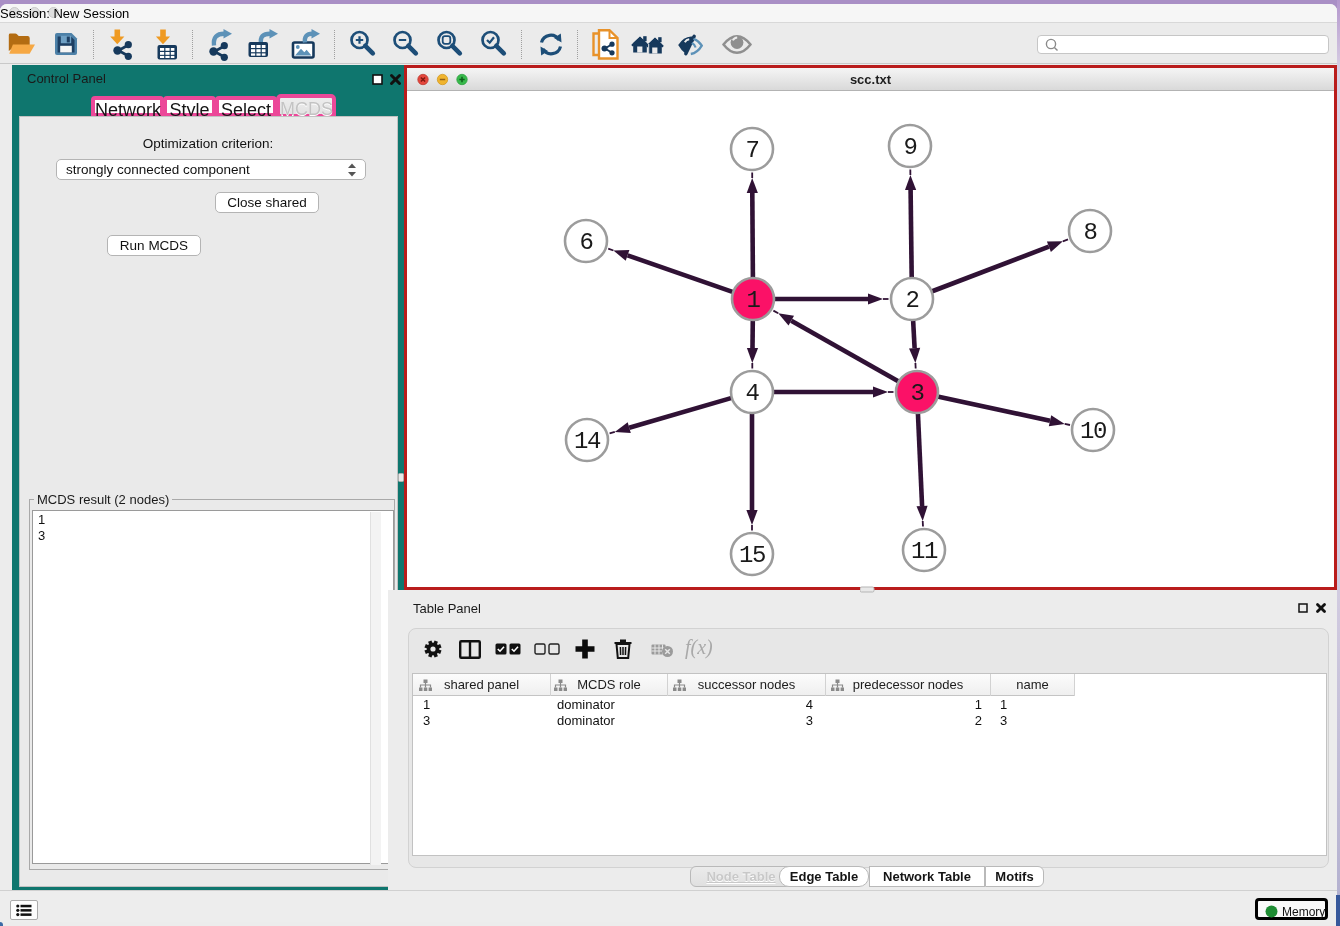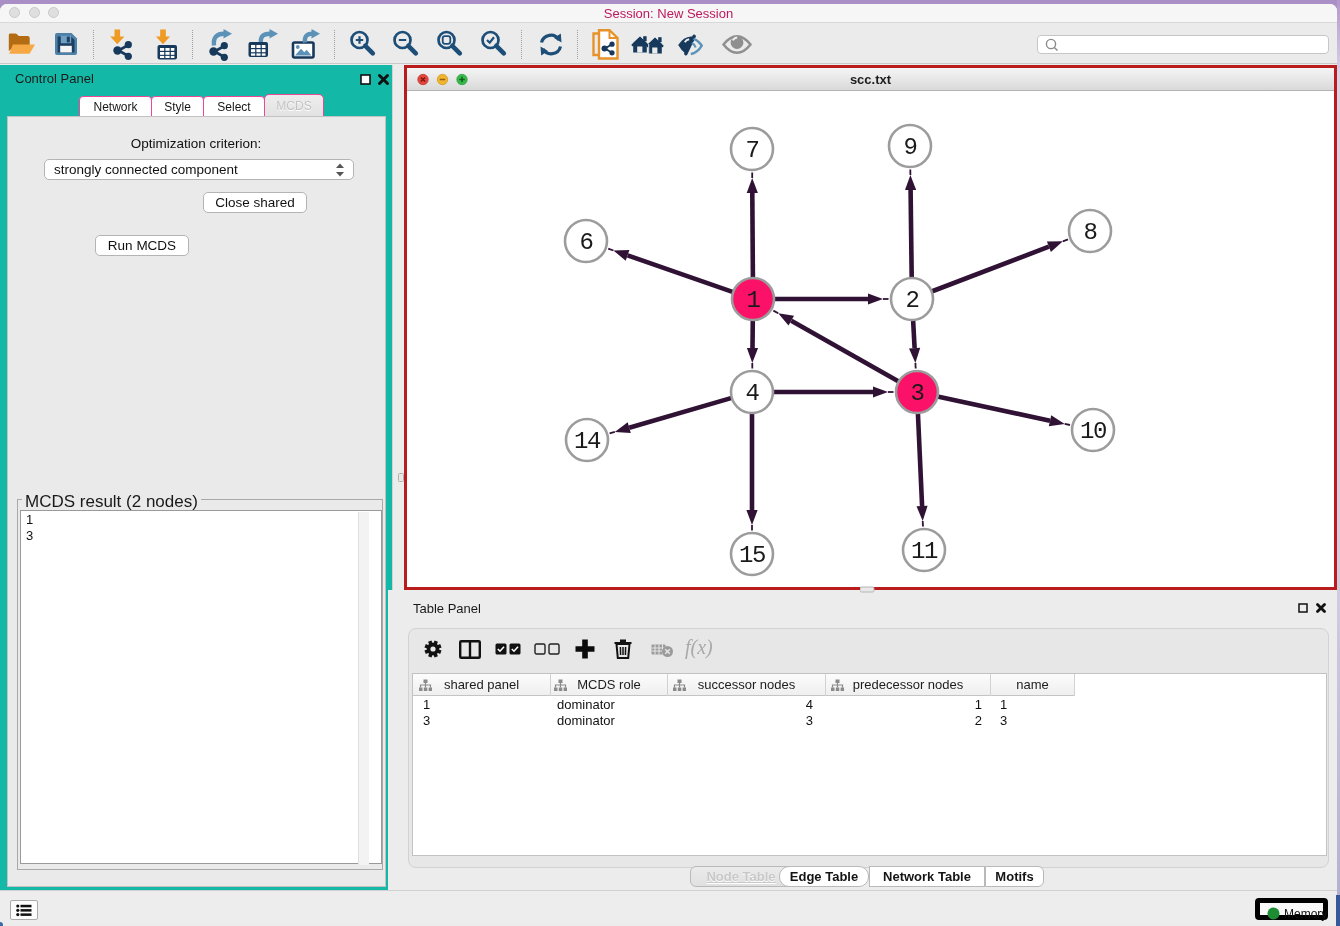--- a/index.html
+++ b/index.html
@@ -2,57 +2,57 @@
 <html><head>
 <meta charset="utf-8">
 <style>
 * { margin:0; padding:0; box-sizing:border-box; }
 html,body { width:1340px; height:926px; overflow:hidden; }
 body { font-family:"Liberation Sans", sans-serif; background:#cdc3dd; position:relative; }
 #topstrip { position:absolute; left:0; top:0; width:1340px; height:8px; background:#a98fc5; }
 #win { position:absolute; left:0; top:4px; width:1337px; height:922px; background:#ececec; border-radius:7px 7px 0 0; overflow:hidden; }
 #titlebar { position:absolute; left:0; top:0; width:100%; height:19px; background:#f6f6f6; border-bottom:1px solid #d8d8d8; }
 .tl { position:absolute; top:3px; width:11px; height:11px; border-radius:50%; background:#dfdfdf; border:1px solid #c9c9c9; }
-#wintitle { position:absolute; top:2px; left:0; width:100%; text-align:center; color:#be185d; font-size:13px; }
+#wintitle { position:absolute; top:2px; left:0; width:100%; text-align:left; color:#000000; font-size:13px; }
 #toolbar { position:absolute; left:0; top:19px; width:100%; height:41px; background:#ebebeb; border-bottom:1px solid #c9c9c9; }
 .tbsep { position:absolute; top:7px; height:29px; width:0; border-left:1px dotted #9f9f9f; }
 .ticon { position:absolute; top:0; }
 #search { position:absolute; left:1037px; top:12px; width:292px; height:19px; background:#fff; border:1px solid #c6c6c6; border-radius:4px; }
 
-#cpanel { position:absolute; left:0; top:61px; width:393px; height:825px; background:#14b8a6; border-right:1px solid #d2d2d2; }
+#cpanel { position:absolute; left:12px; top:61px; width:393px; height:825px; background:#0f766e; border-right:1px solid #d2d2d2; }
 #cp-title { position:absolute; left:15px; top:6px; font-size:13px; color:#1a1a1a; }
-.tab { position:absolute; top:31px; height:21px; background:#fff; border:1px solid #ec4899; border-radius:4px 4px 0 0; font-size:12px; color:#161616; text-align:center; line-height:20px; }
+.tab { position:absolute; top:31px; height:21px; background:#fff; border:4px solid #ec4899; border-radius:4px 4px 0 0; font-size:18px; color:#161616; text-align:center; line-height:20px; }
 #tab-mcds { top:29px; height:24px; background:linear-gradient(#ededed,#e2e2e2); color:#c3c3c3; text-shadow:0 1px 0 #fff; border-radius:5px 5px 0 0; }
 #cp-pane { position:absolute; left:7px; top:51px; width:379px; height:771px; background:#eaeaea; border:1px solid #c2c2c2; }
 #opt-label { position:absolute; left:0; top:71px; width:100%; text-align:center; font-size:13.5px; color:#111; }
 #opt-select { position:absolute; left:44px; top:94px; width:310px; height:21px; background:#fff; border:1px solid #b4b4b4; border-radius:5px; font-size:13.5px; color:#111; line-height:19px; padding-left:9px; }
 .cpbtn { position:absolute; top:127px; height:21px; background:#fff; border:1px solid #b4b4b4; border-radius:5px; font-size:13.5px; color:#111; text-align:center; line-height:19px; }
 #fieldset { position:absolute; left:17px; top:434px; width:366px; height:371px; border:1px solid #a9a9a9; }
-#fs-legend { position:absolute; left:4px; top:-8px; background:#eaeaea; padding:0 3px; font-size:17px; color:#1a1a1a; }
+#fs-legend { position:absolute; left:4px; top:-8px; background:#eaeaea; padding:0 3px; font-size:13px; color:#1a1a1a; }
 #fs-white { position:absolute; left:2px; top:10px; width:362px; height:354px; background:#fff; border:1px solid #9a9a9a; font-size:13px; color:#111; line-height:16px; padding:1px 0 0 5px; }
 #fs-scroll { position:absolute; right:12px; top:1px; width:11px; height:353px; background:#f3f3f3; border-left:1px solid #e0e0e0; }
 
 #netwin { position:absolute; left:404px; top:61px; width:933px; height:525px; background:#fff; border:3px solid #b91c1c; }
 #nettitle { position:absolute; left:0; top:0; width:100%; height:23px; background:linear-gradient(#f5f5f5,#d9d9d9); border-bottom:1px solid #b3b3b3; }
 #nettitle .t { position:absolute; top:4px; width:100%; text-align:center; font-size:13px; font-weight:bold; color:#1d1d1d; }
 #graph { position:absolute; left:0; top:22px; }
 .hico { position:absolute; top:5px; }
 
 #tpanel { position:absolute; left:388px; top:586px; width:945px; height:300px; background:#ececec; }
 #tp-title { position:absolute; left:25px; top:11px; font-size:13px; color:#1a1a1a; }
 #tp-box { position:absolute; left:20px; top:38px; width:921px; height:240px; background:#e7e7e7; border:1px solid #d2d2d2; border-radius:8px; }
 #tp-white { position:absolute; left:3px; top:44px; width:915px; height:183px; background:#fff; border:1px solid #c2c2c2; }
 #thead { position:absolute; left:0; top:0; width:662px; height:22px; background:linear-gradient(#fcfcfc,#efefef); border-bottom:1px solid #c4c4c4; }
 .th { position:absolute; top:0; height:22px; border-right:1px solid #d2d2d2; font-size:13px; color:#1c1c1c; text-align:center; line-height:22px; }
 .trow { position:absolute; font-size:13px; color:#111; }
 .btab { position:absolute; top:276px; height:21px; background:#fff; border:1px solid #b9b9b9; font-size:13px; font-weight:bold; color:#141414; text-align:center; line-height:20px; }
 
 #statusbar { position:absolute; left:0; top:886px; width:100%; height:32px; background:#ededed; border-top:1px solid #d0d0d0; }
 #listbtn { position:absolute; left:10px; top:9px; width:28px; height:20px; background:#fdfdfd; border:1px solid #ababab; border-radius:2px; }
-#membtn { position:absolute; left:1255px; top:7px; width:73px; height:22px; background:#f9f9f9; border:5px solid #000000; border-radius:4px; font-size:12px; color:#111; }
+#membtn { position:absolute; left:1255px; top:7px; width:73px; height:22px; background:#f9f9f9; border:3px solid #000000; border-radius:4px; font-size:12px; color:#111; }
 #rightstrip { position:absolute; right:0; top:0; width:3px; height:926px; background:linear-gradient(#b497cd 0%, #d9d2e5 8%, #d5cee2 60%, #b5b2d0 96%, #8e9ec4 100%); }
 #brblue { position:absolute; right:0; top:895px; width:4px; height:31px; background:#37589b; }
 </style>
 </head>
 <body>
 <div id="topstrip"></div>
 <div id="win">
 <div id="titlebar">
   <div class="tl" style="left:9px;"></div>
   <div class="tl" style="left:28.5px;"></div>

